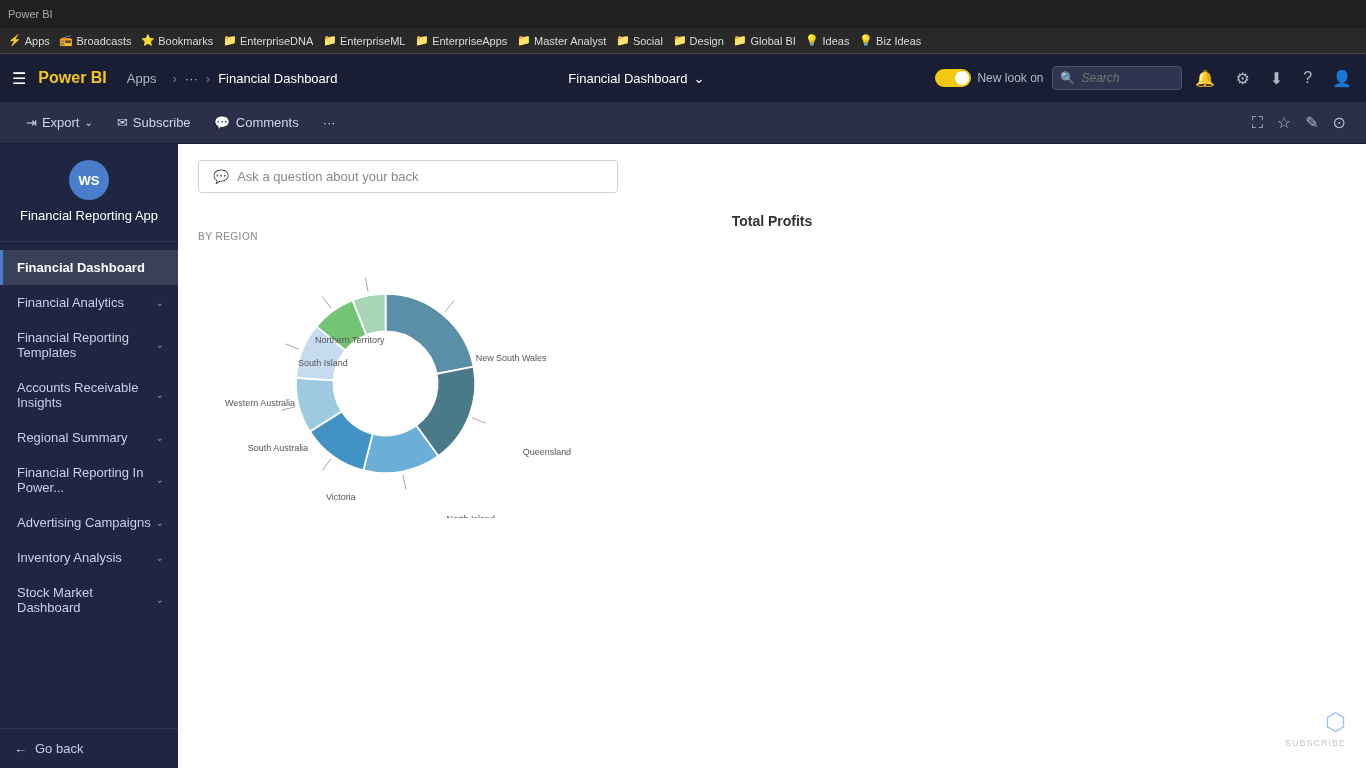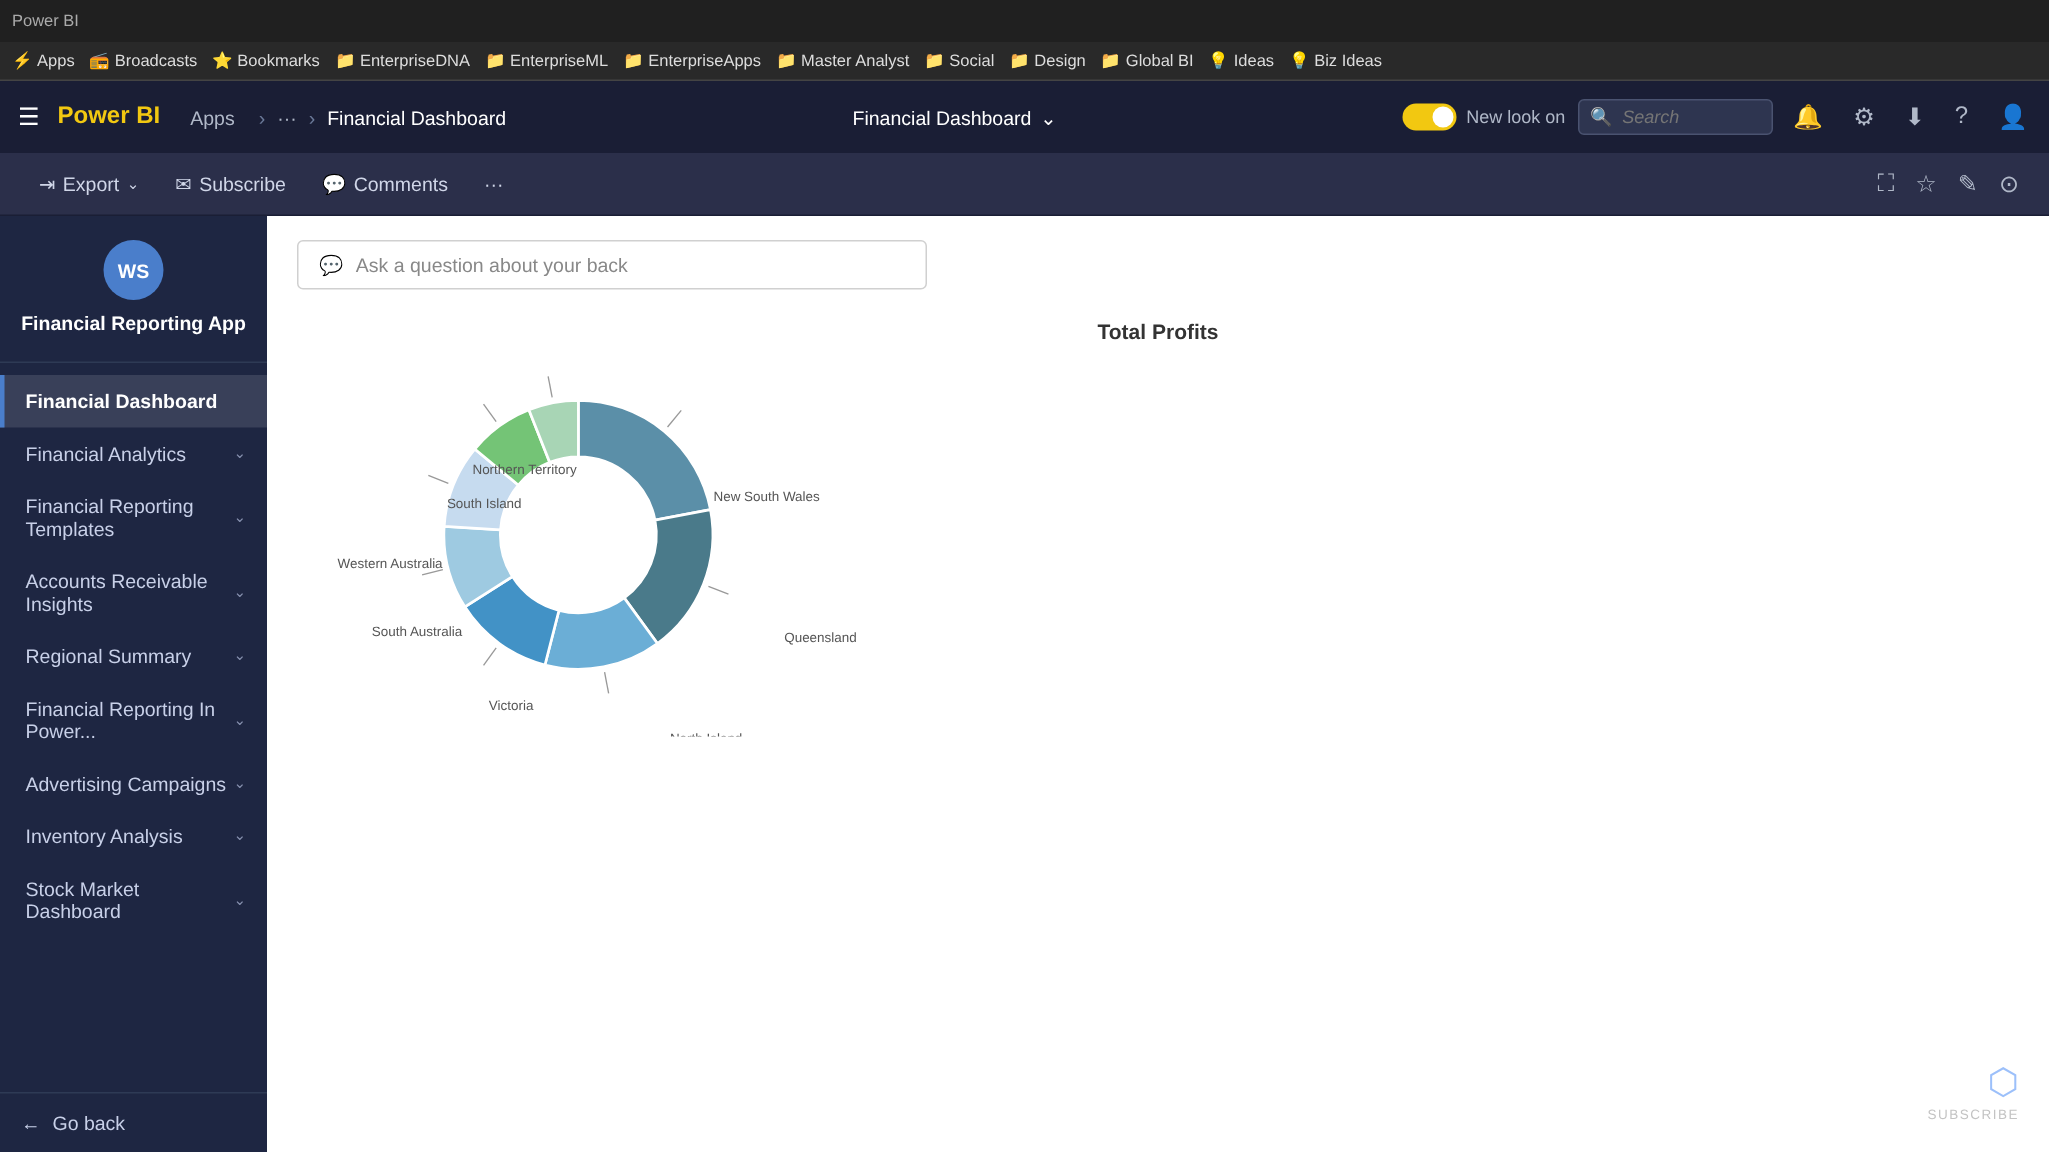--- a/index.html
+++ b/index.html
@@ -166,21 +166,21 @@
       align-items: center;
       justify-content: center;
       color: #fff;
       font-size: 13px;
       font-weight: 700;
       margin-bottom: 8px;
     }
     .sidebar-app-title {
       color: #fff;
       font-size: 13px;
-      font-weight: 700;
+      font-weight: 400;
       text-align: center;
       line-height: 1.3;
     }
     .sidebar-nav { flex: 1; padding: 8px 0; }
     .sidebar-item {
       display: flex;
       align-items: center;
       justify-content: space-between;
       padding: 10px 14px;
       cursor: pointer;
@@ -430,20 +430,21 @@
       <span>Go back</span>
     </div>
   </div>
 
   <div class="content-area">
     <div class="qa-bar">
       <span>💬</span>
       <span>Ask a question about your back</span>
     </div>
     <div class="chart-title">Total Profits</div>
+    <div class="chart-subtitle">BY REGION</div>
     <div class="chart-container">
       <svg class="donut-chart" viewBox="0 0 450 290" xmlns="http://www.w3.org/2000/svg" id="donut-svg">
       <path d="M 200 40 A 100 100 0 0 1 298.2287250728689 121.26186854142753 L 256.97266054226395 129.13188375402797 A 58 58 0 0 0 200 82 Z" fill="#5b8fa8" stroke="#fff" stroke-width="2"></path>
           <line x1="266.2920949338637" y1="59.86662275131792" x2="276.49087876984277" y2="47.538410866905295" stroke="#999" stroke-width="1"></line>
           <text x="340" y="115" font-size="10" fill="#555" text-anchor="middle">New South Wales</text>
           <path d="M 298.2287250728689 121.26186854142753 A 100 100 0 0 1 258.7785252292473 220.90169943749476 L 234.09154463296343 186.92298567374695 A 58 58 0 0 0 256.97266054226395 129.13188375402797 Z" fill="#4a7a8a" stroke="#fff" stroke-width="2"></path>
           <line x1="296.6967545323781" y1="178.2849534792065" x2="311.5731783065902" y2="184.17494632216136" stroke="#999" stroke-width="1"></line>
           <text x="380" y="220" font-size="10" fill="#555" text-anchor="middle">Queensland</text>
           <path d="M 258.7785252292473 220.90169943749476 A 100 100 0 0 1 175.1310112835145 236.85831611286312 L 185.57598654443842 196.1778233454606 A 58 58 0 0 0 234.09154463296343 186.92298567374695 Z" fill="#6baed6" stroke="#fff" stroke-width="2"></path>
           <line x1="219.48765671691535" y1="242.15787407578364" x2="222.48575775028695" y2="257.87447008744266" stroke="#999" stroke-width="1"></line>

